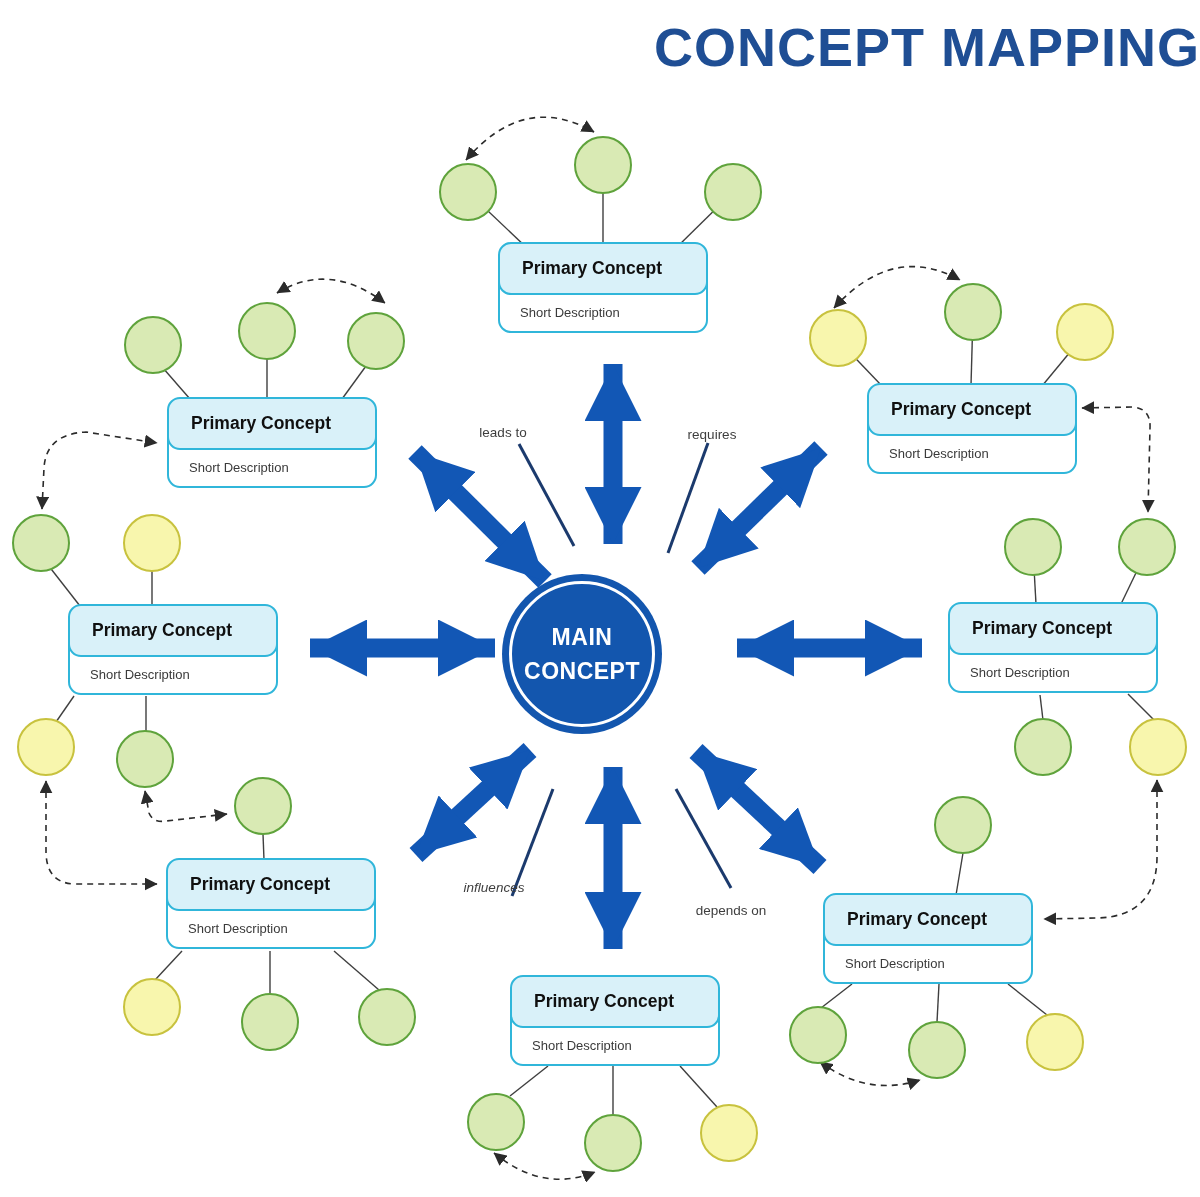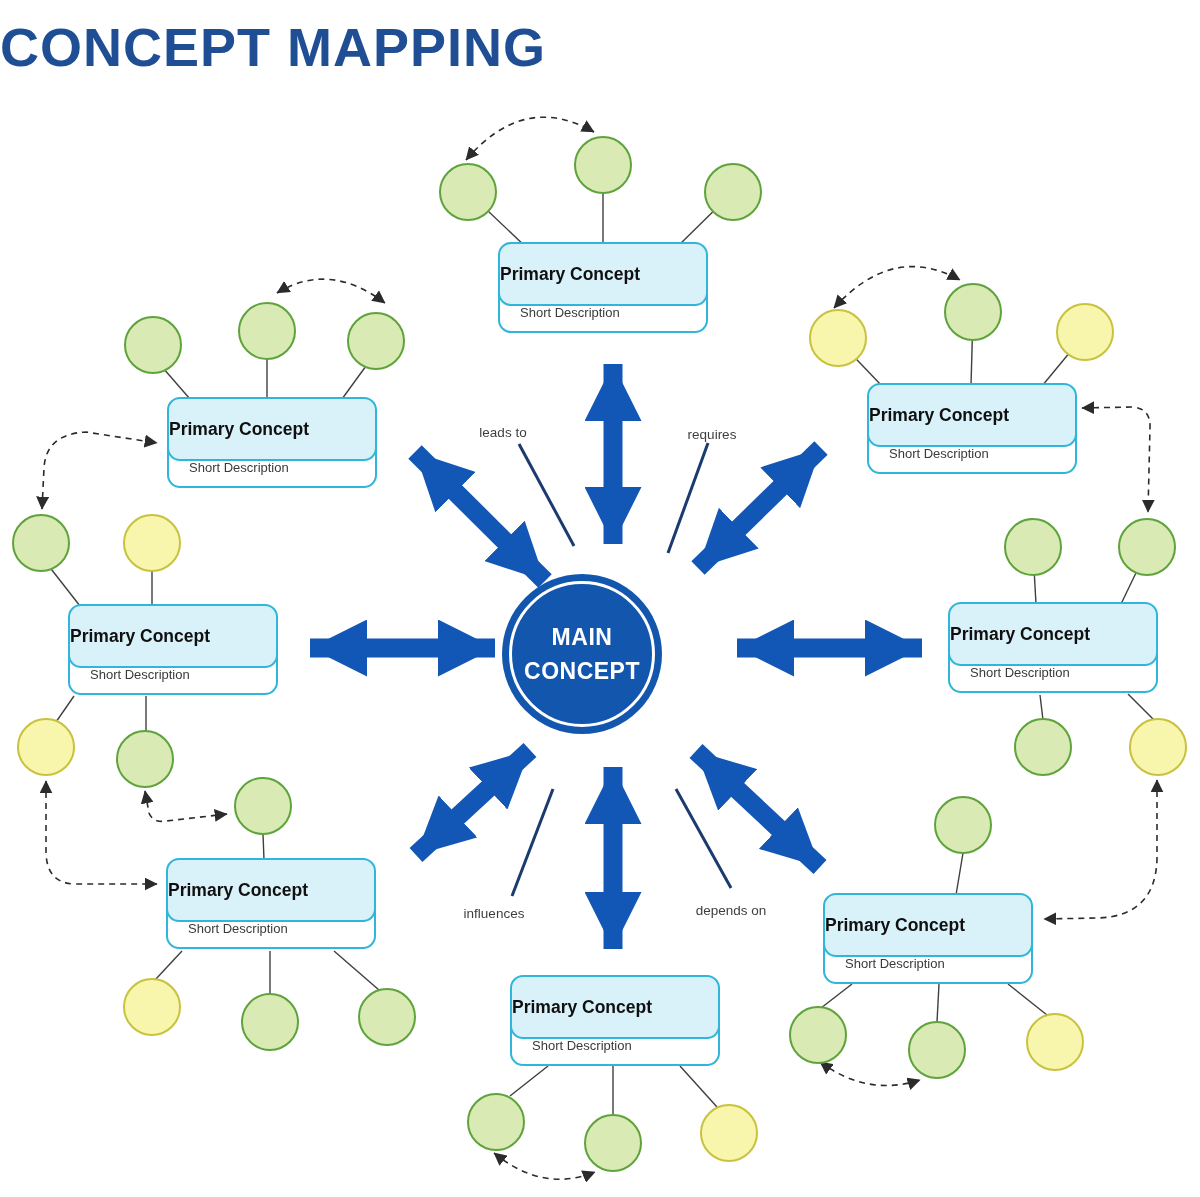--- a/index.html
+++ b/index.html
@@ -15,42 +15,42 @@
     --yellow-border:#c8c23e;
     --dashed-color:#2b2b2b;
     --connector-color:#3f3f3f;
   }
   html,body{margin:0;padding:0;background:#ffffff;}
   .canvas{
     position:relative;width:1200px;height:1197px;background:#ffffff;overflow:hidden;
     font-family:"Liberation Sans", sans-serif;
   }
   .title{
-    position:absolute;top:16px;left:0;width:1200px;text-align:left;
+    position:absolute;top:16px;left:0;width:1200px;text-align:right;
     font-size:54px;font-weight:bold;letter-spacing:1px;color:var(--title-blue);
   }
   svg.wires{position:absolute;left:0;top:0;width:1200px;height:1197px;}
   .big-arrow{stroke:var(--arrow-blue);stroke-width:19;fill:none;}
   #bighead path{fill:var(--arrow-blue);}
   #dashhead path{fill:var(--dashed-color);}
   .rel-line{stroke:var(--line-navy);stroke-width:3;}
   .dashed-link{stroke:var(--dashed-color);stroke-width:1.6;fill:none;stroke-dasharray:6 5;}
   .connector{stroke:var(--connector-color);stroke-width:1.4;}
   
   .concept-box{position:absolute;width:210px;height:91px;}
   .box-body{
     position:absolute;left:0;top:14px;width:210px;height:77px;background:#ffffff;
     border:2px solid var(--box-border);border-radius:13px;box-sizing:border-box;
     display:flex;align-items:flex-end;padding:0 0 11px 20px;
     font-size:13px;color:#3a3a3a;
   }
   .box-header{
-    position:absolute;left:0;top:0;width:210px;height:64px;background:var(--box-header-bg);
+    position:absolute;left:0;top:0;width:210px;height:53px;background:var(--box-header-bg);
     border:2px solid var(--box-border);border-radius:13px;box-sizing:border-box;
-    display:flex;align-items:center;
+    display:flex;align-items:center;padding-left:22px;
     font-size:17.5px;font-weight:bold;color:#101010;
   }
   .pos-top{left:498px;top:242px;}
   .pos-top-right{left:867px;top:383px;}
   .pos-right{left:948px;top:602px;}
   .pos-bottom-right{left:823px;top:893px;}
   .pos-bottom{left:510px;top:975px;}
   .pos-bottom-left{left:166px;top:858px;}
   .pos-left{left:68px;top:604px;}
   .pos-top-left{left:167px;top:397px;}
@@ -69,21 +69,21 @@
     content:"";position:absolute;inset:7px;border:3px solid #ffffff;border-radius:50%;
   }
   .main-circle span{position:relative;width:130px;}
   
   .relation-label{
     position:absolute;font-size:13.5px;color:#3e3e3e;white-space:nowrap;
     transform:translate(-50%,-50%);
   }
   .rl-leads{left:503px;top:432px;}
   .rl-requires{left:712px;top:434px;}
-  .rl-influences{left:494px;top:913px;}
+  .rl-influences{left:494px;top:887px;font-style:italic;}
   .rl-depends{left:731px;top:910px;}
 </style>
 </head>
 <body>
 
 <div class="canvas">
 
   <div class="title">CONCEPT MAPPING</div>
 
   <svg class="wires" viewBox="0 0 1200 1197">

